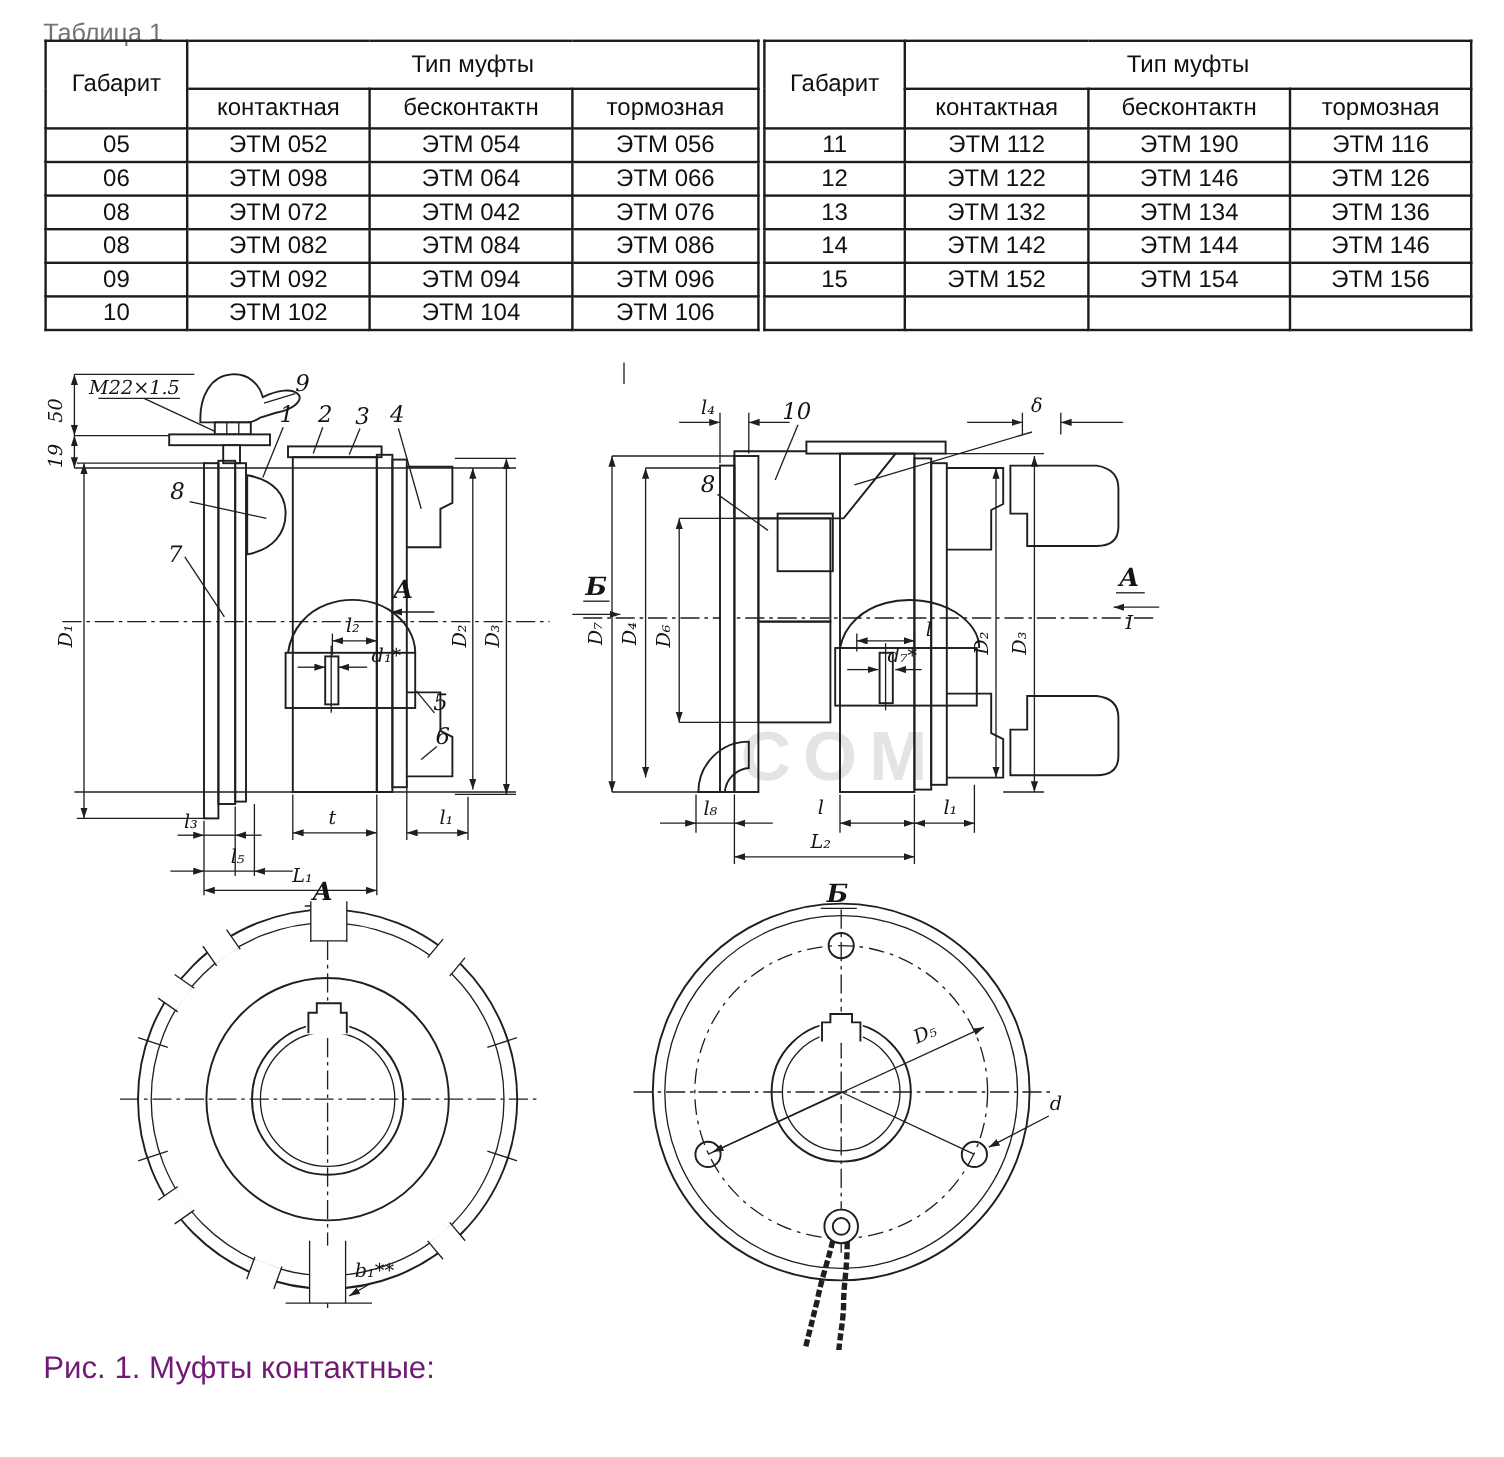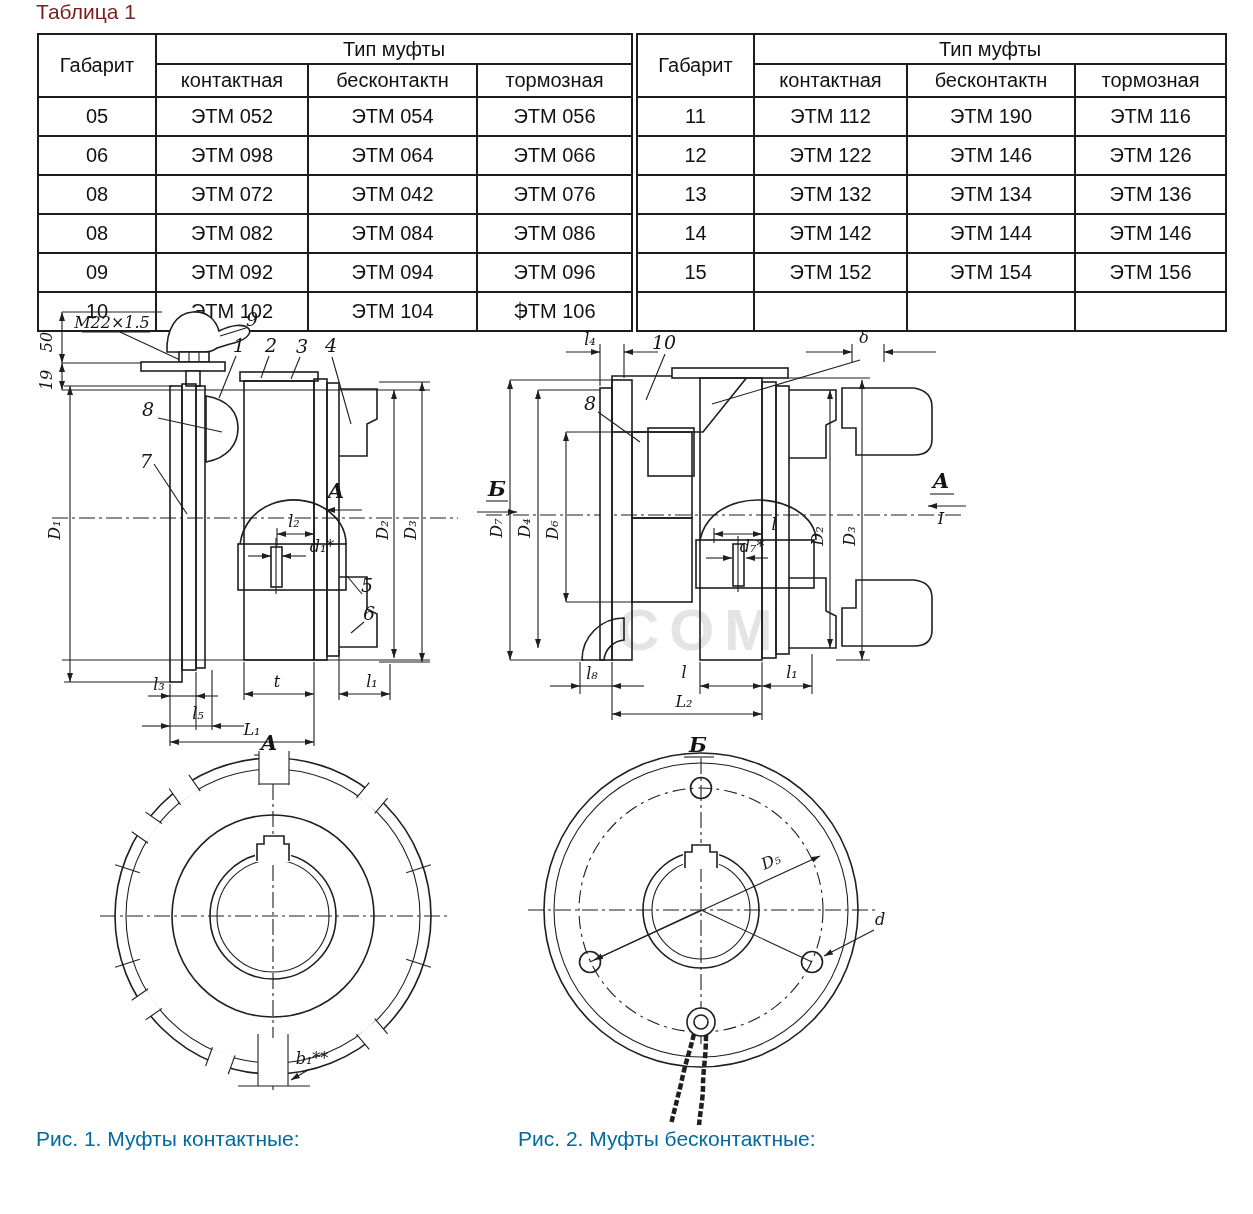--- a/index.html
+++ b/index.html
@@ -1,25 +1,25 @@
 <!DOCTYPE html>
 <html><head>
 <meta charset="utf-8">
 <style>
   html,body{margin:0;padding:0}
   body{width:1253px;height:1214px;background:#ffffff;position:relative;
        font-family:"Liberation Sans",sans-serif;color:#111}
-  .title{position:absolute;left:36px;top:0;font-size:21px;color:#7f1d1d}
+  .title{position:absolute;left:36px;top:16px;font-size:21px;color:#737373}
   .tables{position:absolute;left:37px;top:33px;display:flex;gap:3px}
   table{border-collapse:collapse;table-layout:fixed}
   th,td{border:2px solid #1c1c1c;text-align:center;vertical-align:middle;
         font-size:20px;font-weight:400;color:#111;padding:0;line-height:1.05;
         font-family:"Liberation Sans",sans-serif;overflow:hidden;white-space:nowrap}
-  thead tr.h1{height:30px} thead tr.h2{height:33px} tbody tr{height:39px}
-  .cap{position:absolute;font-size:21px;line-height:30px;color:#0369a1}
+  thead tr.h1{height:40px} thead tr.h2{height:33px} tbody tr{height:28px}
+  .cap{position:absolute;font-size:26px;line-height:30px;color:#701a75}
   .cap1{left:36px;top:1124px} .cap2{left:518px;top:1124px}
   svg{position:absolute;left:0;top:295px}
   .s{stroke:#1f1f1f;stroke-width:1.6;fill:none}
   .sf{stroke:#1f1f1f;stroke-width:1.6;fill:#fff}
   .t1{stroke-width:1.1}
   .dim{stroke:#1f1f1f;stroke-width:1.1;fill:none}
   .cl{stroke-dasharray:16 4 3 4}
   .dsh{stroke-dasharray:13 5 3 5}
   .wire{stroke:#1f1f1f;stroke-width:4.5;fill:none;stroke-dasharray:6 2.5}
   text{font-family:"DejaVu Serif",serif;font-style:italic;fill:#141414;text-anchor:middle}
@@ -480,14 +480,13 @@
     <circle class="s" cx="701" cy="1022" r="7"></circle>
     <path class="wire" d="M694,1034 C688,1058 685,1064 681,1084 C677,1100 675,1108 671,1124"></path>
     <path class="wire" d="M706,1035 C706,1058 703,1070 703,1086 C703,1100 700,1112 699,1126"></path>
   </g>
 </svg>
 
 <div class="cap cap1">
   <div>Рис. 1. Муфты контактные:</div>
 </div>
 <div class="cap cap2">
-  <div>Рис. 2. Муфты бесконтактные:</div>
 </div>
 
 </body></html>

